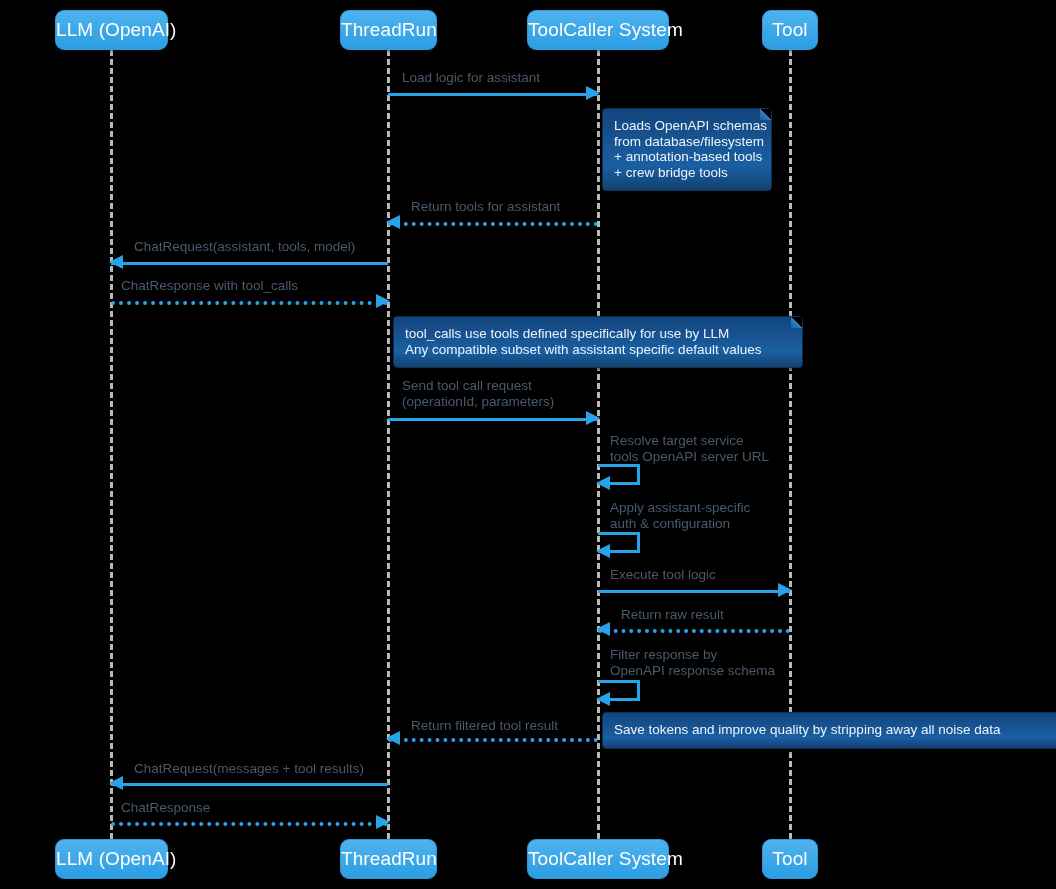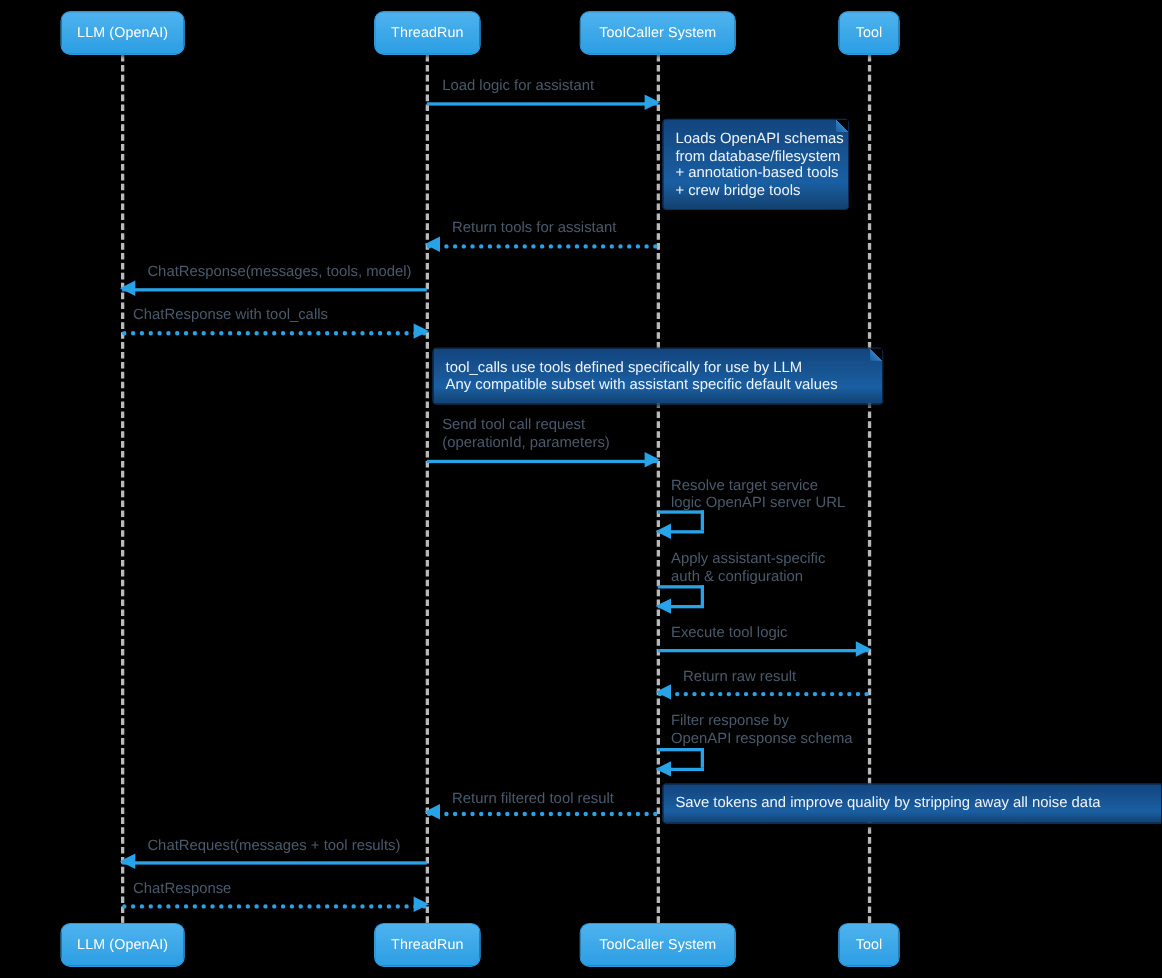--- a/index.html
+++ b/index.html
@@ -22,21 +22,21 @@
   
   .participant {
     position: absolute;
     box-sizing: border-box;
     height: 40px;
     border-radius: 9px;
     background: linear-gradient(to bottom, #4eb3ef 0%, #3fa9e8 45%, #2b9ee4 100%);
     border: 1px solid #2e9ade;
     box-shadow: 0 1px 3px rgba(0,0,0,0.55);
     color: #ffffff;
-    font-size: 13px;
+    font-size: 19px;
     line-height: 38px;
     text-align: center;
     white-space: nowrap;
     letter-spacing: 0.1px;
   }
 
   
   .lifeline {
     position: absolute;
     width: 0;
@@ -171,21 +171,21 @@
     <div class="msg-label" style="left: 402px; top: 70px;">Load logic for assistant</div>
     <div class="msg dashed" style="left: 388px; top: 222px; width: 210px;">
       <div class="line"></div>
       <div class="head left"></div>
     </div>
     <div class="msg-label" style="left: 411px; top: 199px;">Return tools for assistant</div>
     <div class="msg solid" style="left: 111px; top: 262px; width: 277px;">
       <div class="line"></div>
       <div class="head left"></div>
     </div>
-    <div class="msg-label" style="left: 134px; top: 239px;">ChatResponse(messages, tools, model)</div>
+    <div class="msg-label" style="left: 134px; top: 239px;">ChatRequest(assistant, tools, model)</div>
     <div class="msg dashed" style="left: 111px; top: 301px; width: 277px;">
       <div class="line"></div>
       <div class="head right"></div>
     </div>
     <div class="msg-label" style="left: 121px; top: 278px;">ChatResponse with tool_calls</div>
     <div class="msg solid" style="left: 388px; top: 418px; width: 210px;">
       <div class="line"></div>
       <div class="head right"></div>
     </div>
     <div class="msg-label" style="left: 402px; top: 378px;">Send tool call request
@@ -215,21 +215,21 @@
       <div class="head right"></div>
     </div>
     <div class="msg-label" style="left: 121px; top: 800px;">ChatResponse</div>
     <div class="selfcall" style="left: 598px; top: 464px; width: 42px; height: 18px;">
       <div class="sc-top" style="width: 42px;"></div>
       <div class="sc-right" style="left: 39px; height: 18px;"></div>
       <div class="sc-bottom" style="top: 18px; width: 42px;"></div>
       <div class="sc-head" style="left: -2px; top: 12px;"></div>
     </div>
     <div class="msg-label" style="left: 610px; top: 433px;">Resolve target service
-logic OpenAPI server URL</div>
+tools OpenAPI server URL</div>
     <div class="selfcall" style="left: 598px; top: 532px; width: 42px; height: 18px;">
       <div class="sc-top" style="width: 42px;"></div>
       <div class="sc-right" style="left: 39px; height: 18px;"></div>
       <div class="sc-bottom" style="top: 18px; width: 42px;"></div>
       <div class="sc-head" style="left: -2px; top: 12px;"></div>
     </div>
     <div class="msg-label" style="left: 610px; top: 500px;">Apply assistant-specific
 auth &amp; configuration</div>
     <div class="selfcall" style="left: 598px; top: 680px; width: 42px; height: 18px;">
       <div class="sc-top" style="width: 42px;"></div>

